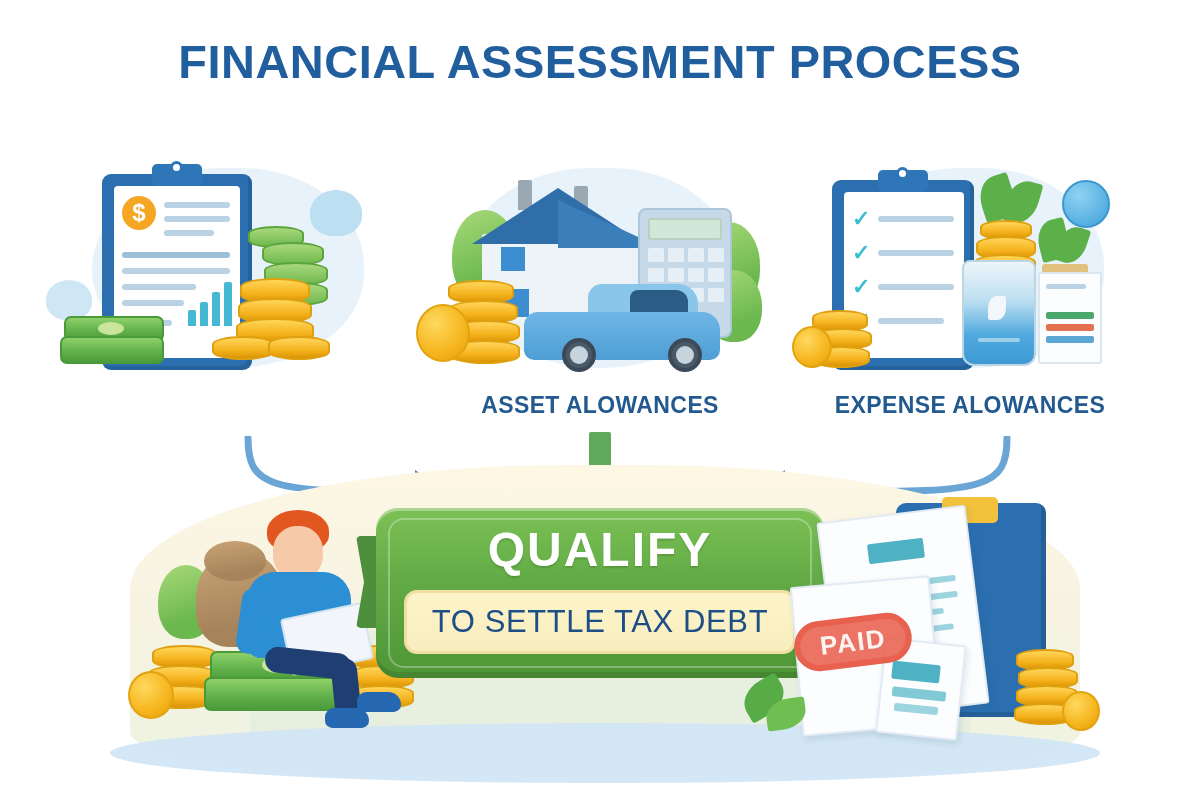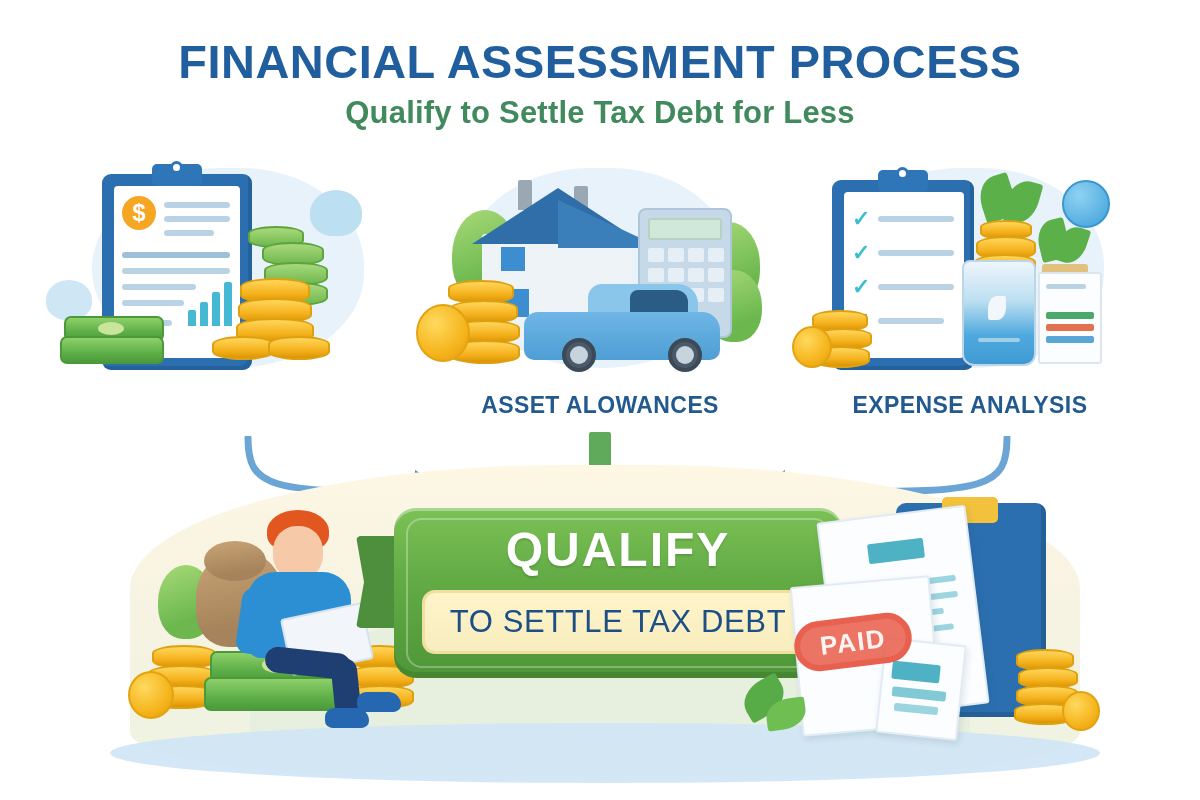--- a/index.html
+++ b/index.html
@@ -112,21 +112,21 @@
 
   
   .ribbon-wrap { position: absolute; left: 370px; top: 45px; width: 460px; height: 190px; }
   .ribbon-tail-l, .ribbon-tail-r {
     position: absolute; top: 36px; width: 50px; height: 92px; background: #4d8f3d;
     border-radius: 5px;
   }
   .ribbon-tail-l { left: -14px; clip-path: polygon(0 0,100% 0,100% 100%,0 100%,16% 50%); }
   .ribbon-tail-r { right: -14px; clip-path: polygon(0 0,100% 0,84% 50%,100% 100%,0 100%); }
   .ribbon-body {
-    position: absolute; left: 24px; top: 8px; width: 448px; height: 170px;
+    position: absolute; left: 6px; top: 8px; width: 448px; height: 170px;
     background: linear-gradient(180deg,#7cc156 0%, #62ab45 42%, #4e9637 100%);
     border-radius: 22px;
     box-shadow: inset 0 3px 0 rgba(255,255,255,.35), inset 0 -6px 0 rgba(0,0,0,.10);
   }
   .ribbon-inner-edge {
     position: absolute; left: 12px; top: 10px; width: 424px; height: 150px;
     border: 2px solid rgba(255,255,255,.30); border-radius: 16px;
   }
   .ribbon-headline {
     position: absolute; left: 0; top: 14px; width: 448px; text-align: center;
@@ -208,21 +208,20 @@
   .mini-card { position: absolute; background: #fbfdff; border: 2px solid #dbe6ef; border-radius: 3px; }
   .mini-bar { position: absolute; border-radius: 2px; }
 </style>
 </head>
 <body>
 
 <div id="stage">
 
   <div class="header">
     <div class="title">FINANCIAL ASSESSMENT PROCESS</div>
-    <div class="subtitle">Qualify to Settle Tax Debt for Less</div>
   </div>
 
   <div class="columns">
 
     <div class="col col-0">
       <div class="scene">
         <div class="scene-blob"></div>
         <div class="bush" style="left:6px;top:120px;width:46px;height:40px;background:#cfe6f5;"></div>
         <div class="bush" style="left:270px;top:30px;width:52px;height:46px;background:#bddff2;"></div>
 
@@ -346,21 +345,21 @@
         <div class="line" style="left:198px;top:178px;width:42px;height:4px;background:#9fd0ea;"></div>
 
         <div class="coin" style="left:282px;top:20px;width:48px;height:48px;background:radial-gradient(circle at 35% 30%,#8fd2f2,#3fa0da);border-color:#3b97cf;"></div>
 
         <div class="mini-card" style="left:258px;top:112px;width:64px;height:92px;"></div>
         <div class="mini-bar" style="left:266px;top:152px;width:48px;height:7px;background:#4aa86b;"></div>
         <div class="mini-bar" style="left:266px;top:164px;width:48px;height:7px;background:#e2714f;"></div>
         <div class="mini-bar" style="left:266px;top:176px;width:48px;height:7px;background:#5aa7d6;"></div>
         <div class="line" style="left:266px;top:124px;width:40px;height:5px;"></div>
       </div>
-      <div class="col-label">EXPENSE ANALYSIS</div>
+      <div class="col-label">EXPENSE ALOWANCES</div>
     </div>
   </div>
 
   <div class="arrows">
 
     <svg width="240" height="70" style="position:absolute;left:240px;top:6px;">
       <path d="M8 2 C8 52, 30 56, 180 56" stroke="#6aa5d6" stroke-width="7" fill="none" stroke-linecap="round"></path>
     </svg>
     <div class="arrow-tri tri-right" style="left:415px;top:40px;"></div>
 

